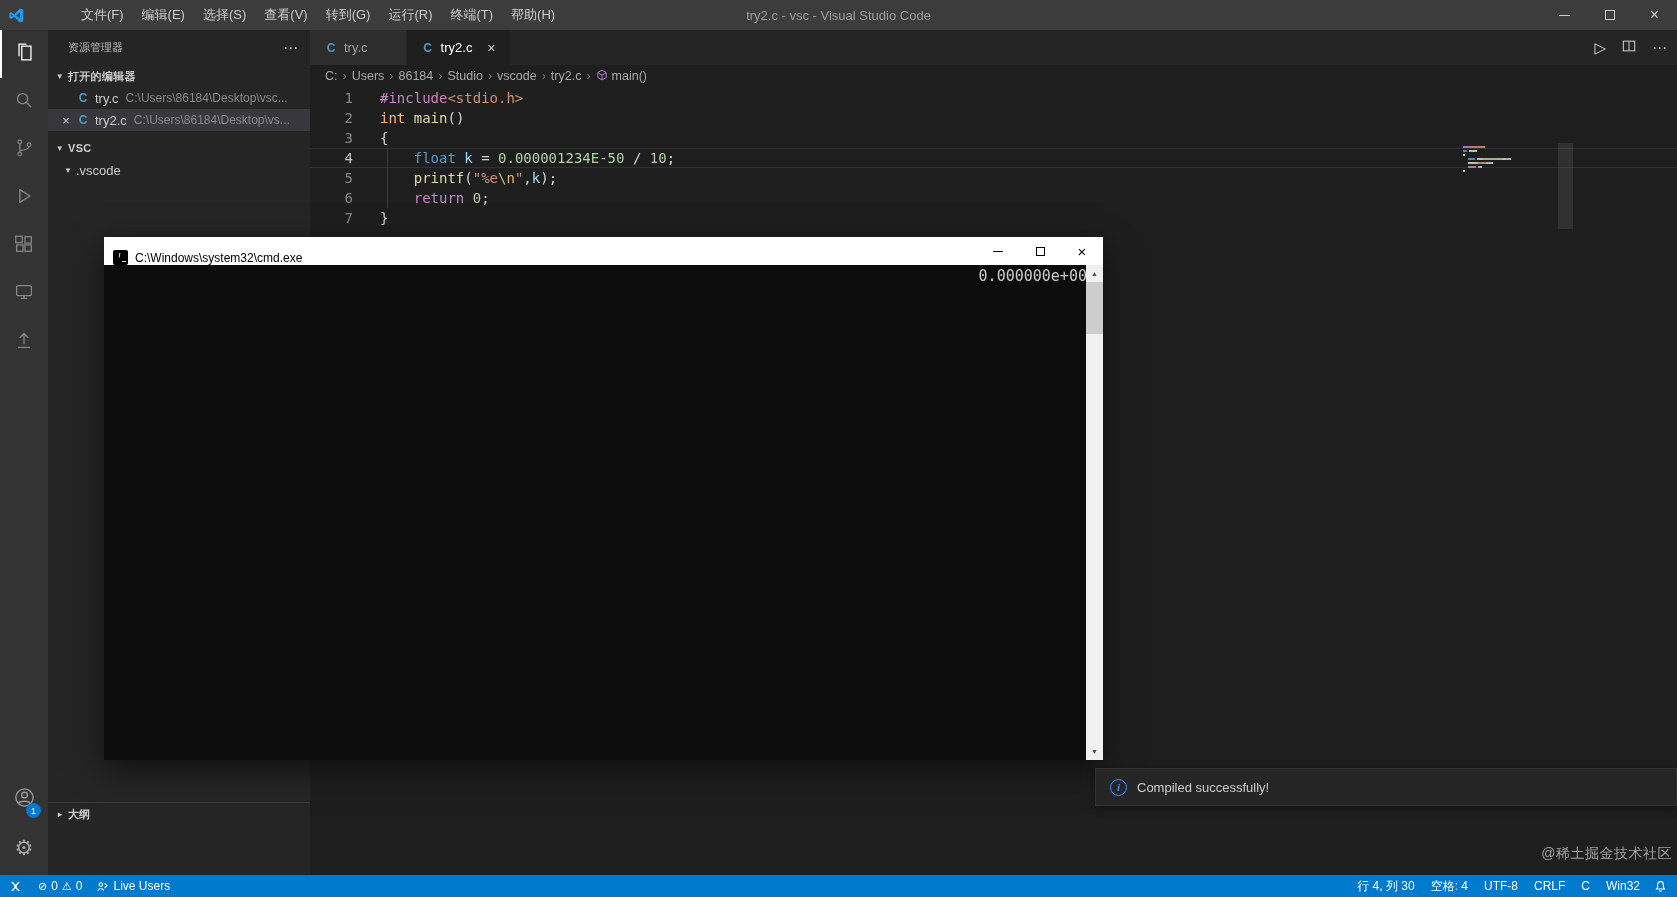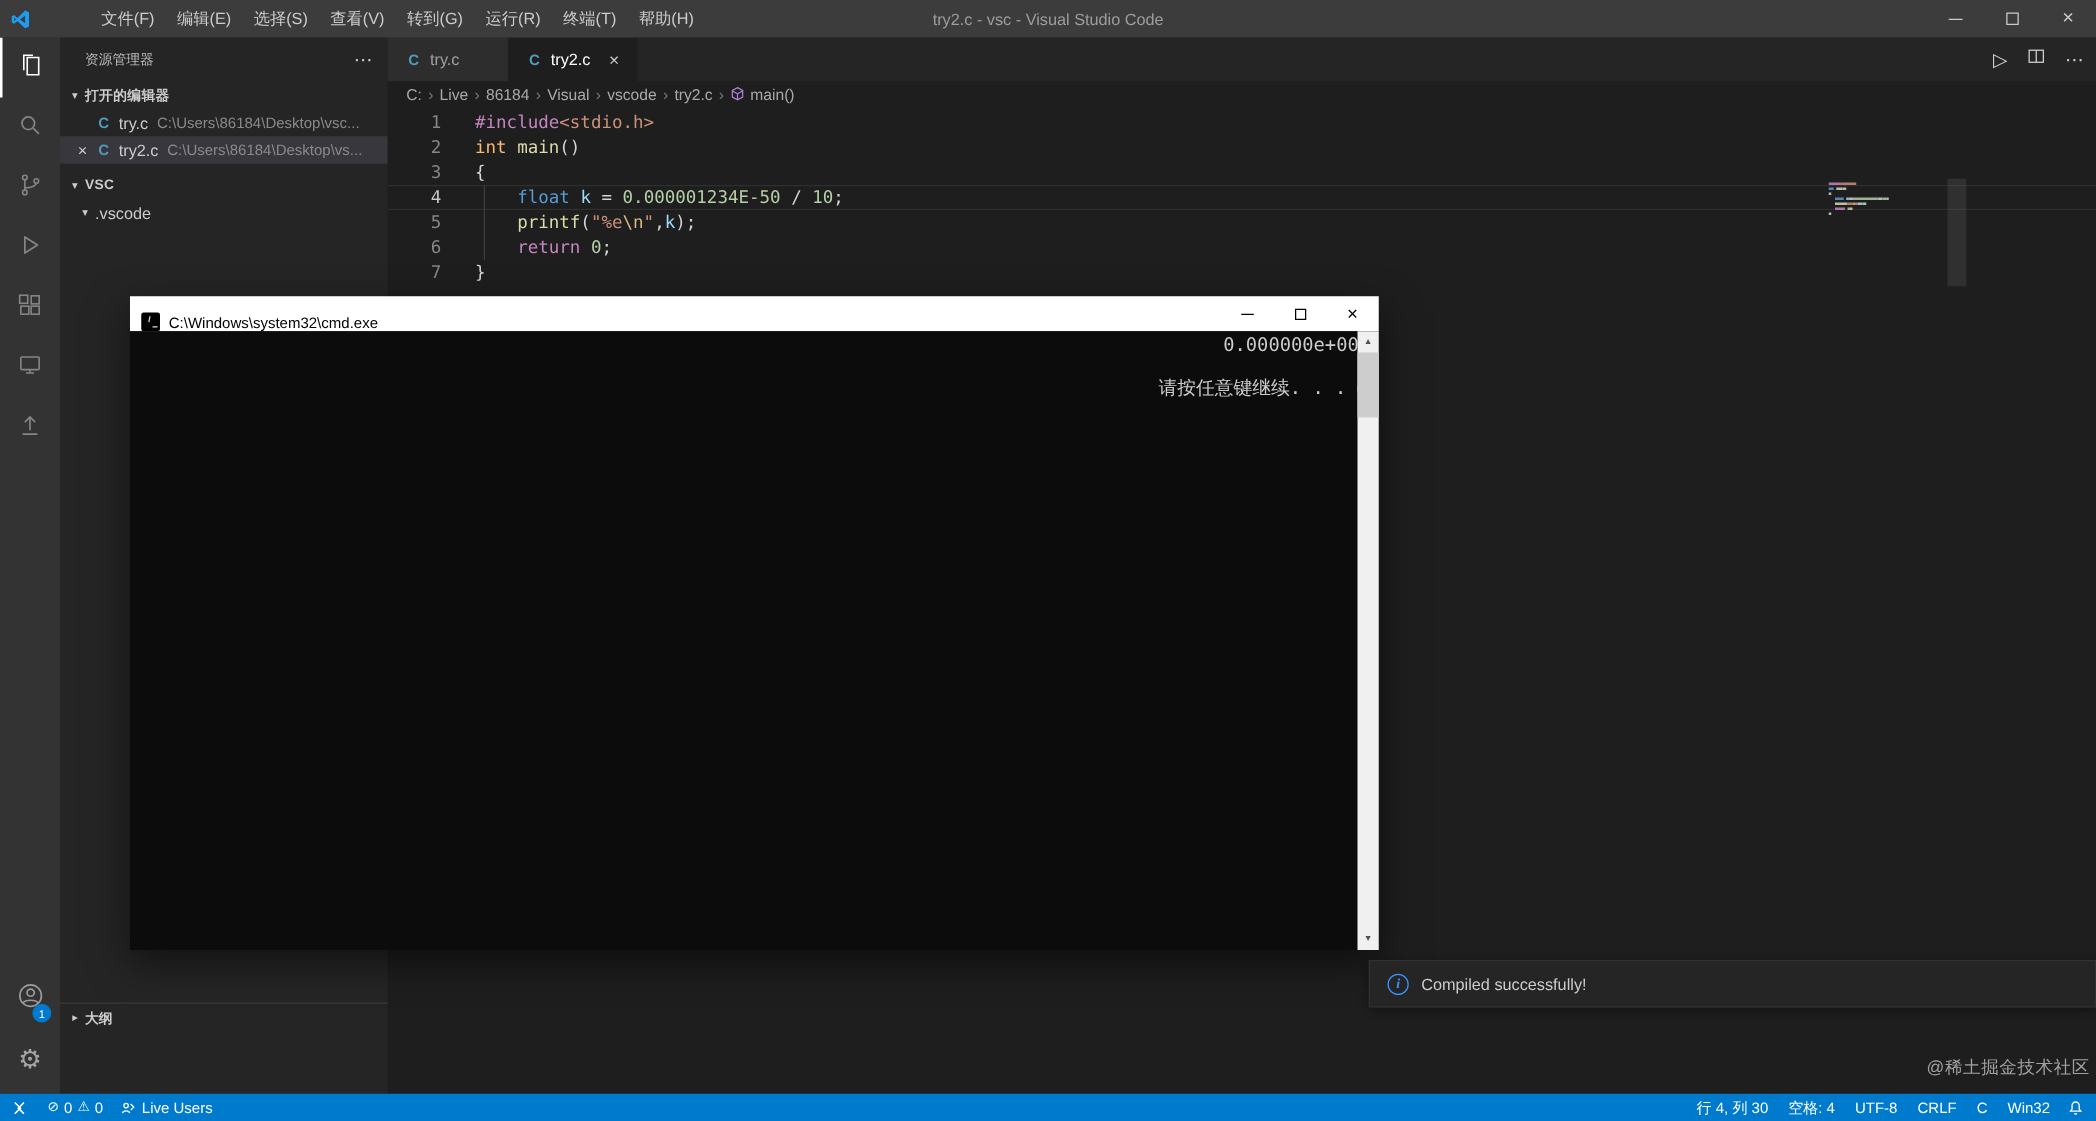--- a/index.html
+++ b/index.html
@@ -267,29 +267,29 @@
       <span class="ellipsis-icon">⋯</span>
     </div>
   </div>
 
   <div class="breadcrumb">
       <span class="bc-item">
         <span>C:</span>
       </span>
       <span class="bc-sep">›</span>
       <span class="bc-item">
-        <span>Live</span>
+        <span>Users</span>
       </span>
       <span class="bc-sep">›</span>
       <span class="bc-item">
         <span>86184</span>
       </span>
       <span class="bc-sep">›</span>
       <span class="bc-item">
-        <span>Visual</span>
+        <span>Studio</span>
       </span>
       <span class="bc-sep">›</span>
       <span class="bc-item">
         <span>vscode</span>
       </span>
       <span class="bc-sep">›</span>
       <span class="bc-item">
         <span>try2.c</span>
       </span>
       <span class="bc-sep">›</span>
@@ -395,21 +395,20 @@
         </span>
       <span class="cmd-btn">
           <span class="max-box-dark"></span>
         </span>
       <span class="cmd-btn">×</span>
     </div>
   </div>
   <div class="cmd-body">
     <div class="cmd-line">0.000000e+000</div>
     <div class="cmd-line"> </div>
-    <div class="cmd-line"><span>请按任意键继续. . .</span><span class="cmd-cursor"></span></div>
   </div>
   <div class="cmd-scrollbar">
     <span class="sb-arrow">▲</span>
     <span class="sb-thumb"></span>
     <span class="sb-arrow sb-down">▼</span>
   </div>
 </div>
 
 <div class="notification">
   <span class="info-icon">i</span>

